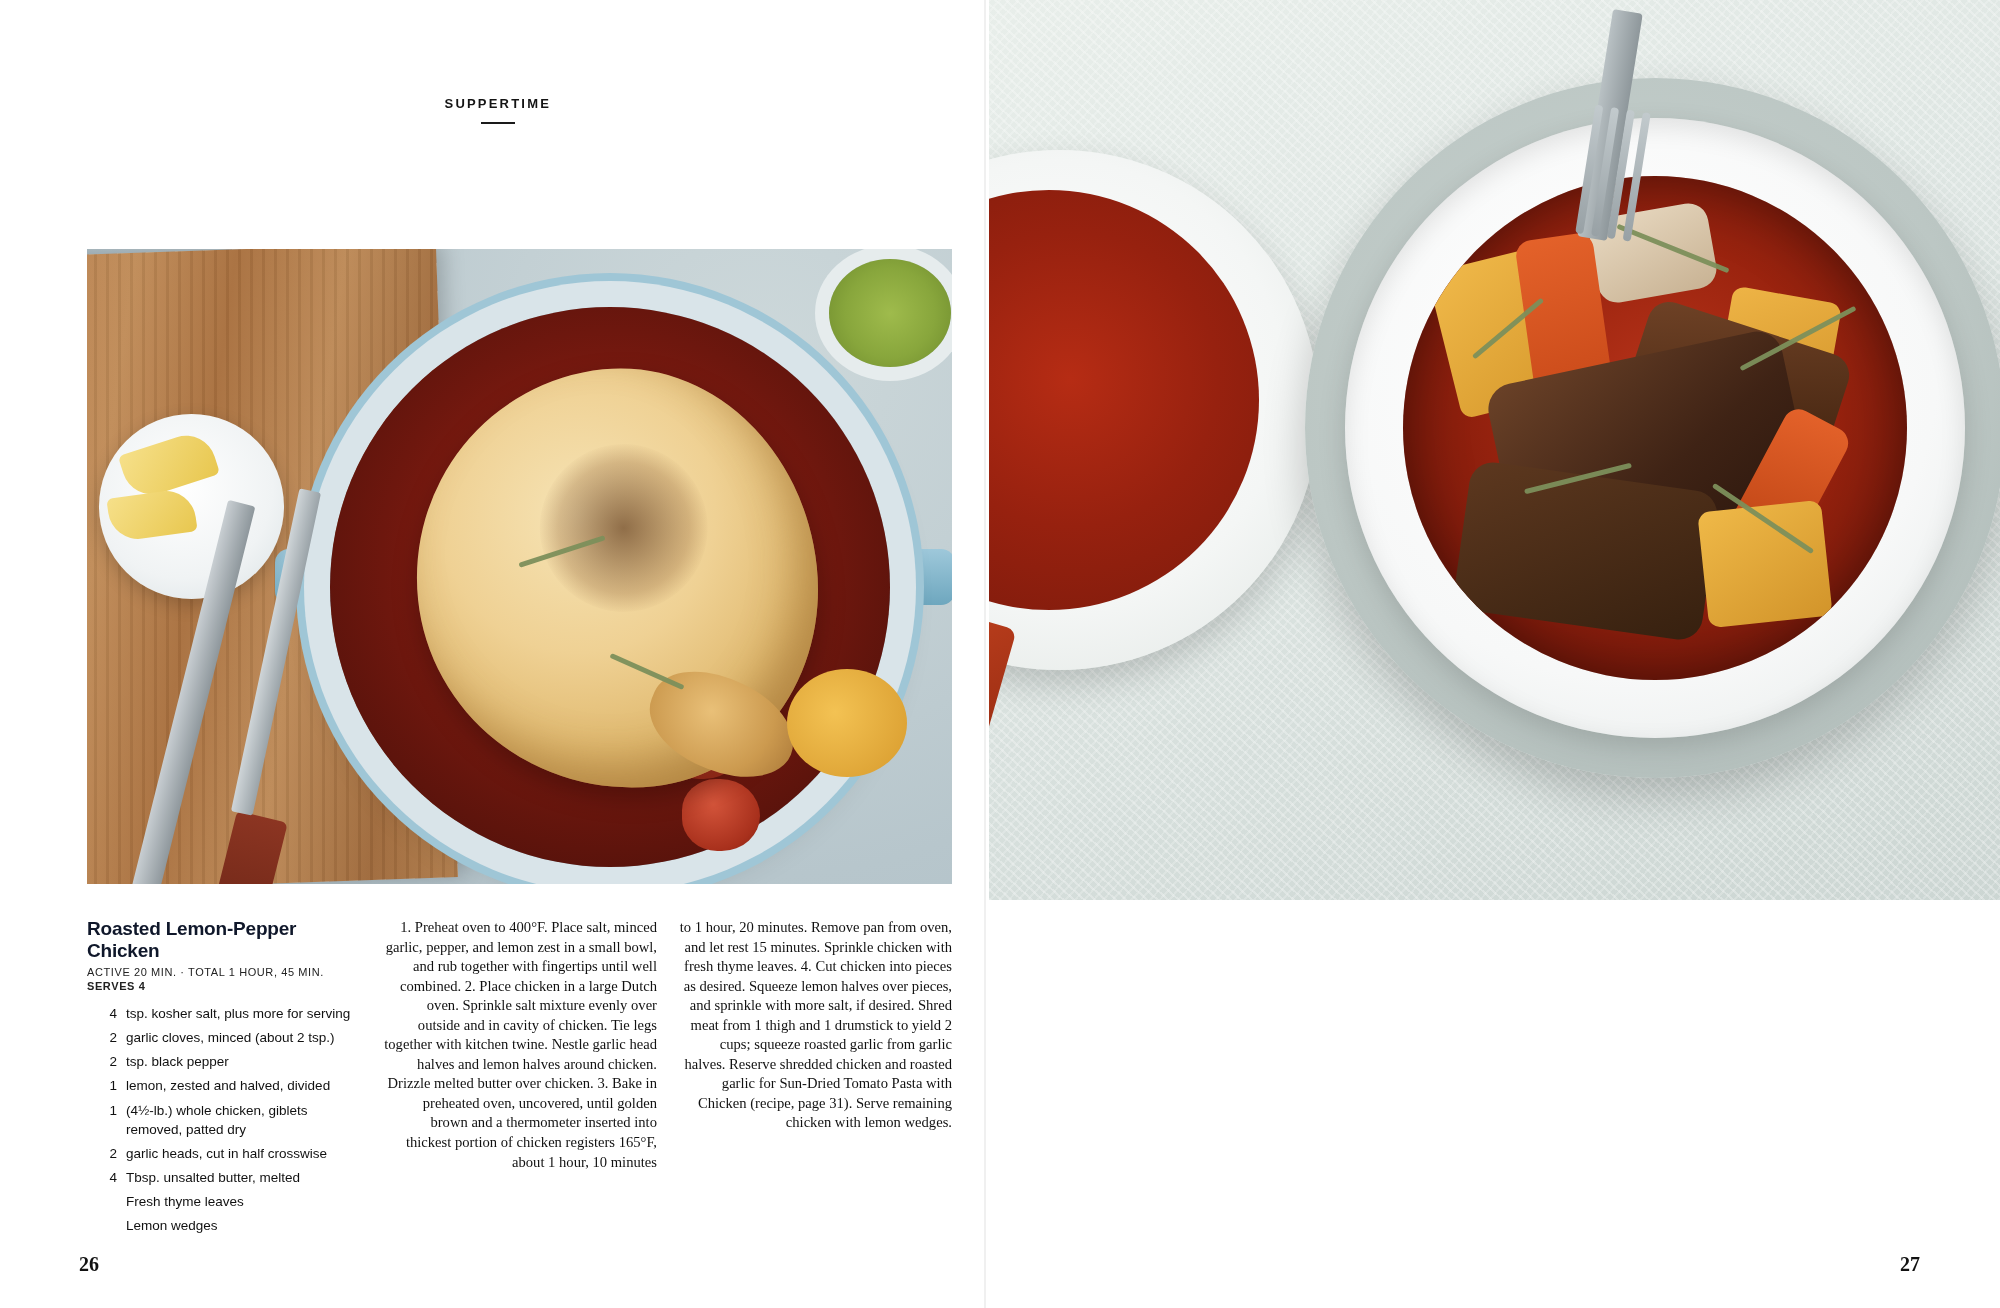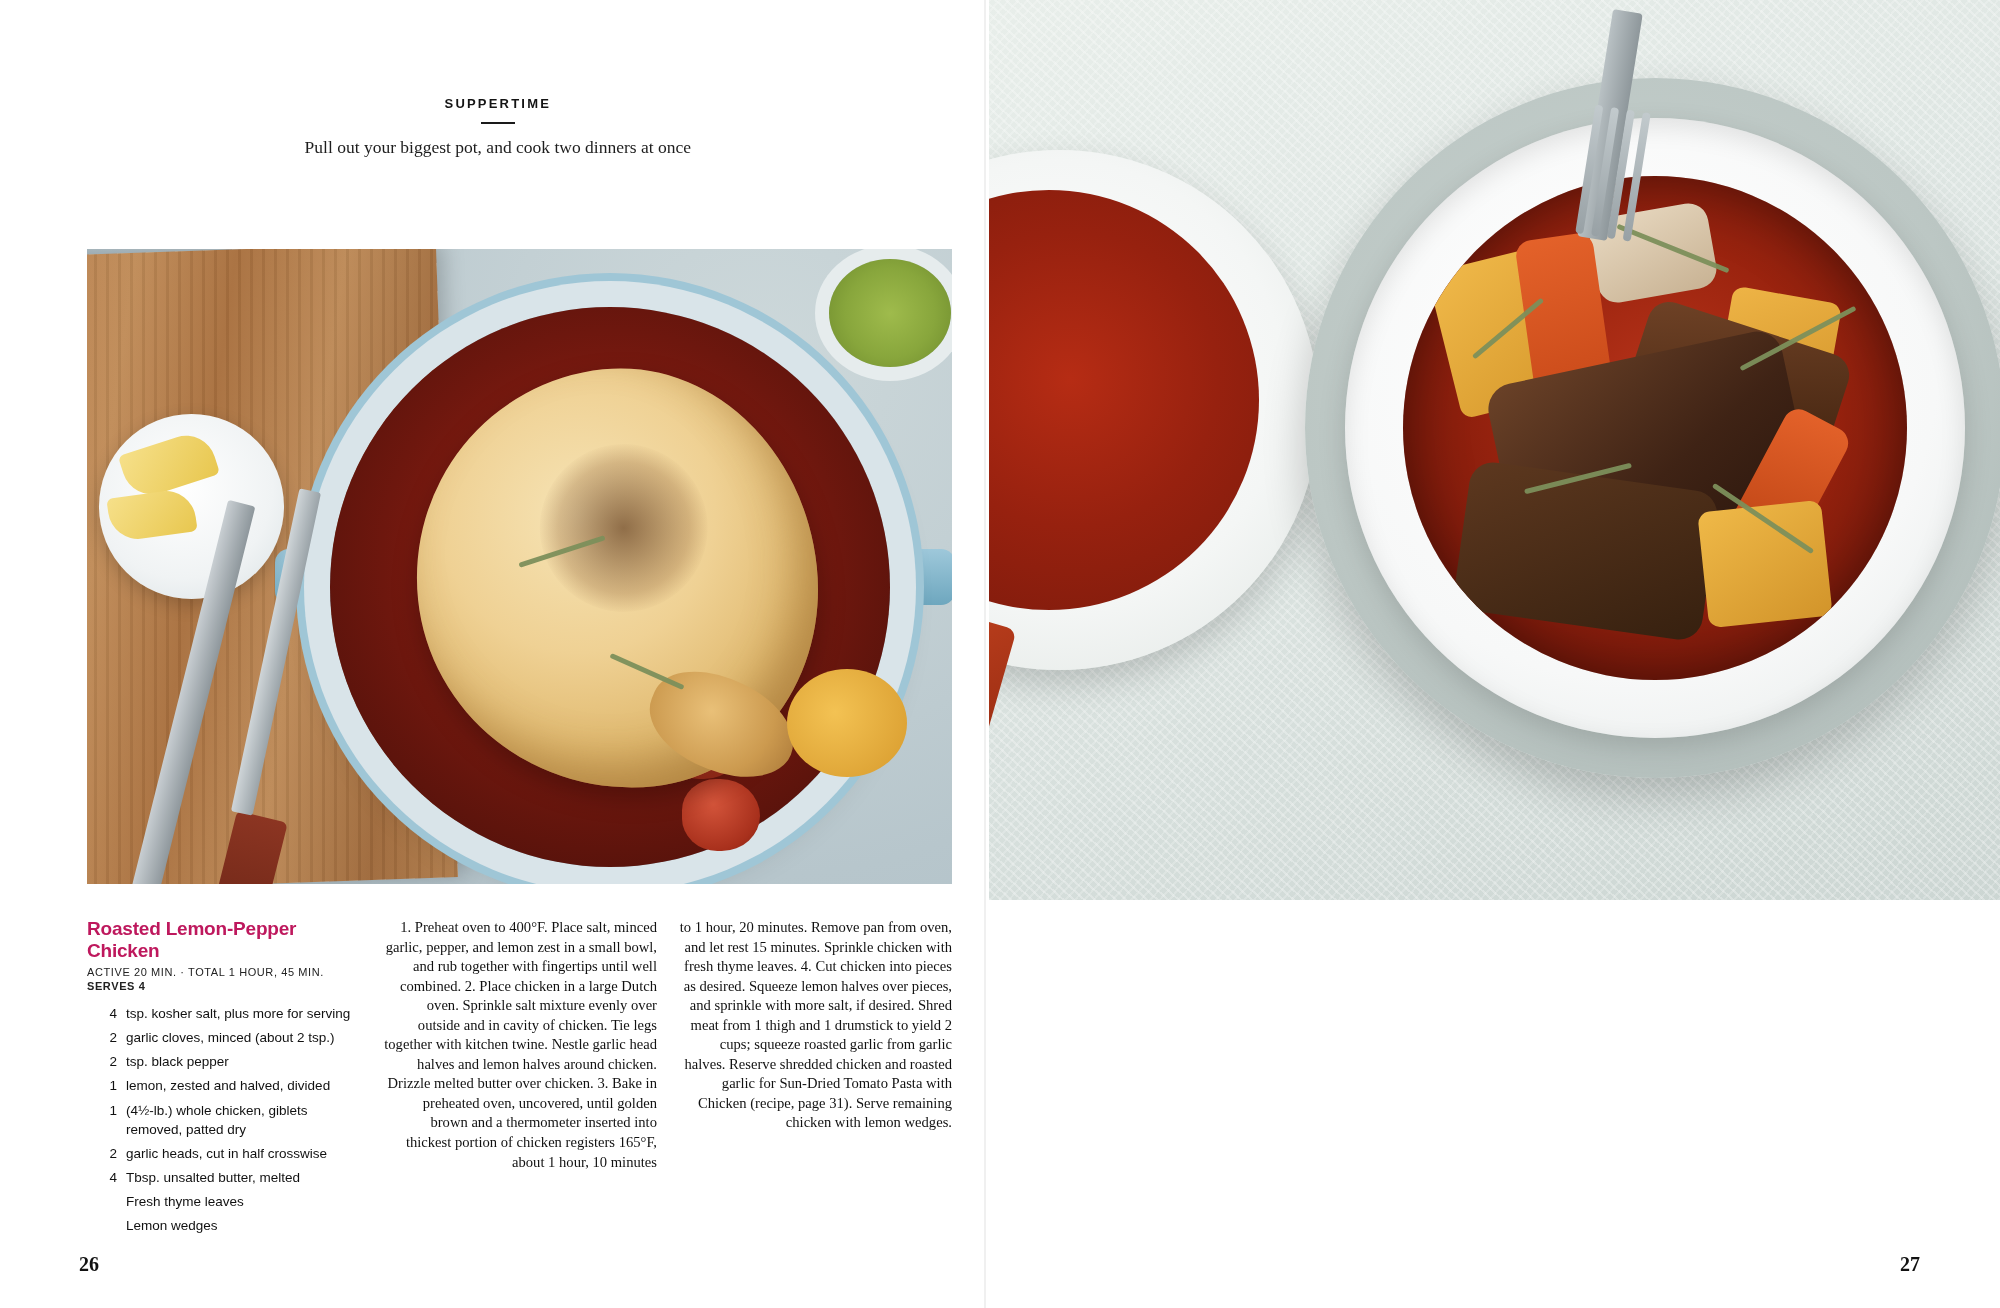--- a/index.html
+++ b/index.html
@@ -322,21 +322,21 @@
   }
   .col { }
   .col-head { width: 278px; }
   .col-body { width: 276px; }
   .col-body-2 { width: 276px; }
 
   .r-title {
     font-family: "Liberation Sans", sans-serif;
     font-weight: 700;
     font-size: 19px;
-    color: #be185d;
+    color: #0f172a;
     margin: 0 0 4px 0;
     letter-spacing: -0.2px;
   }
   .r-meta {
     font-family: "Liberation Sans", sans-serif;
     font-size: 11px;
     letter-spacing: 0.6px;
     color: #222;
     margin: 0;
   }
@@ -397,21 +397,20 @@
 </style>
 </head>
 <body>
 
 <div class="spread">
 
   <div class="page page-left">
 
     <div class="kicker">SUPPERTIME</div>
     <div class="kicker-rule"></div>
-    <div class="dek">Pull out your biggest pot, and cook two dinners at once</div>
 
     <div class="photo-left">
       <div class="lp-bg"></div>
       <div class="lp-board"></div>
       <div class="lp-peas"></div>
       <div class="lp-handle-l"></div>
       <div class="lp-handle-r"></div>
       <div class="lp-pot">
         <div class="lp-tom3"></div>
         <div class="lp-garlic"></div>

